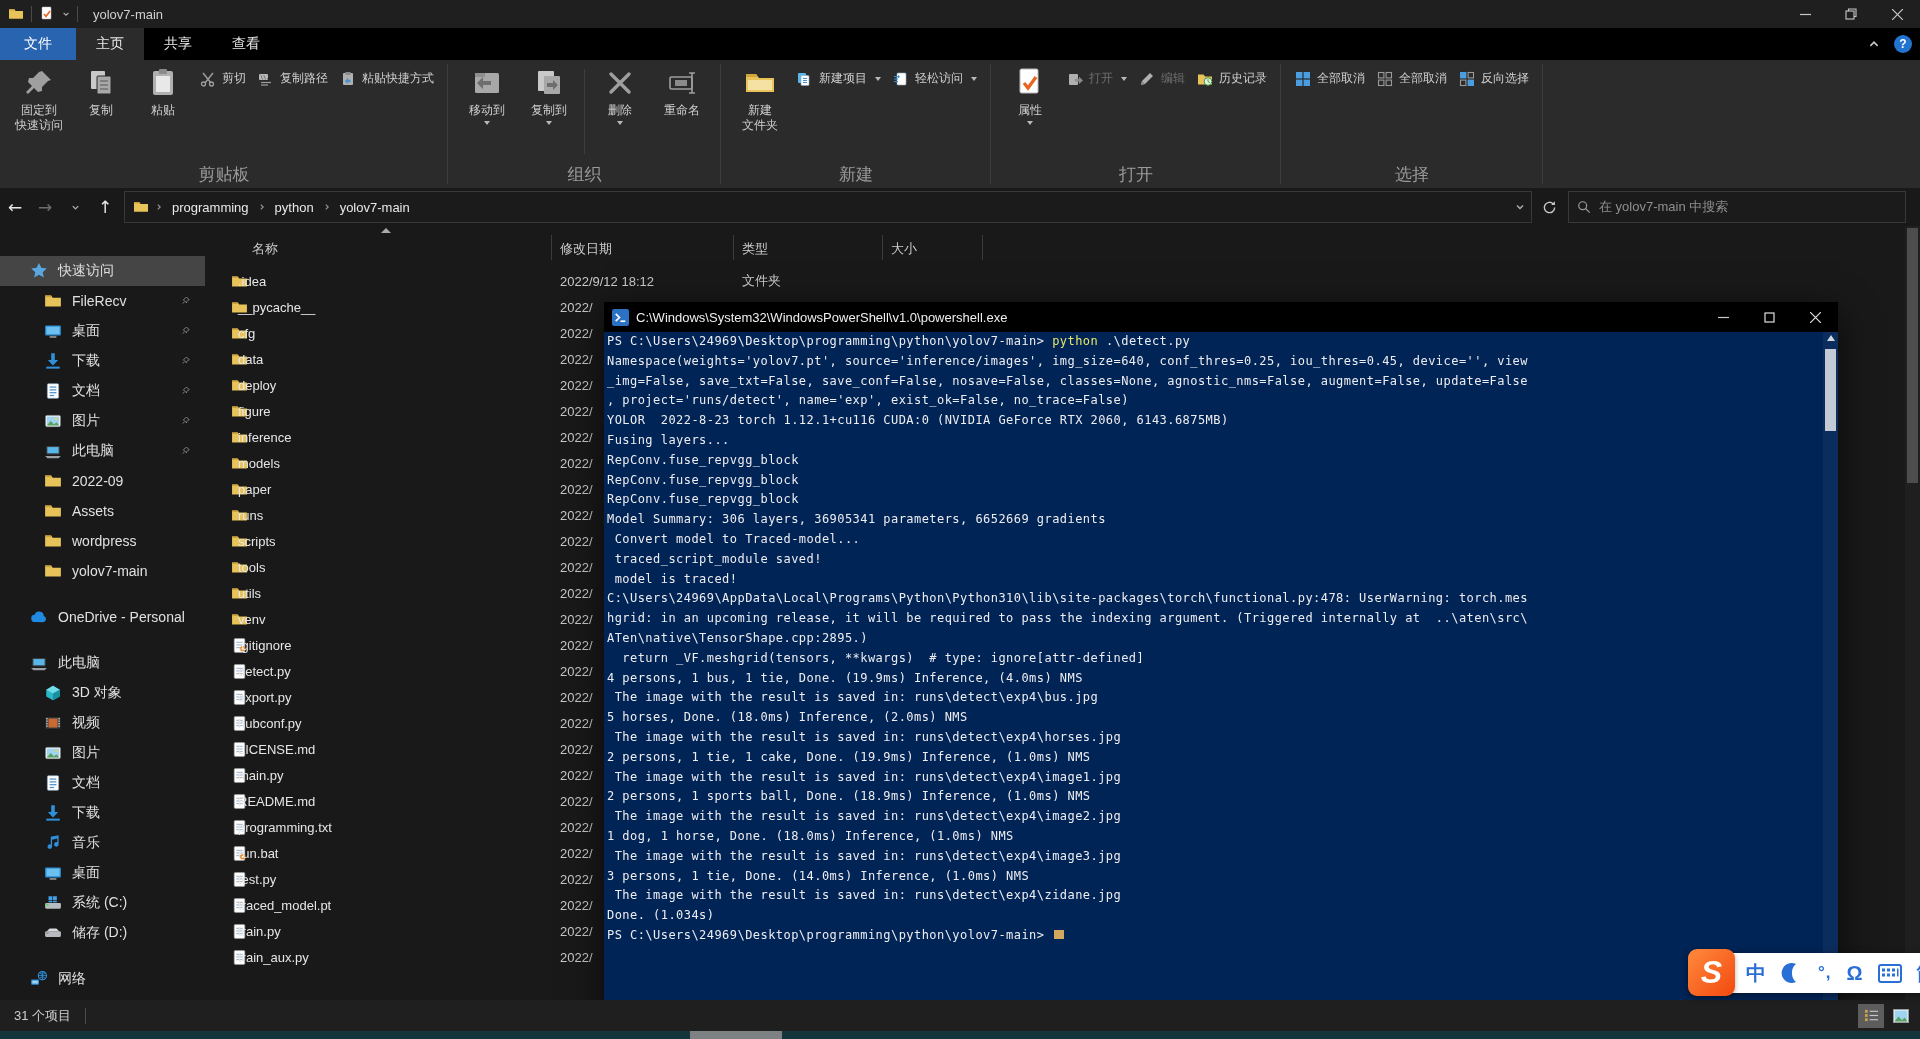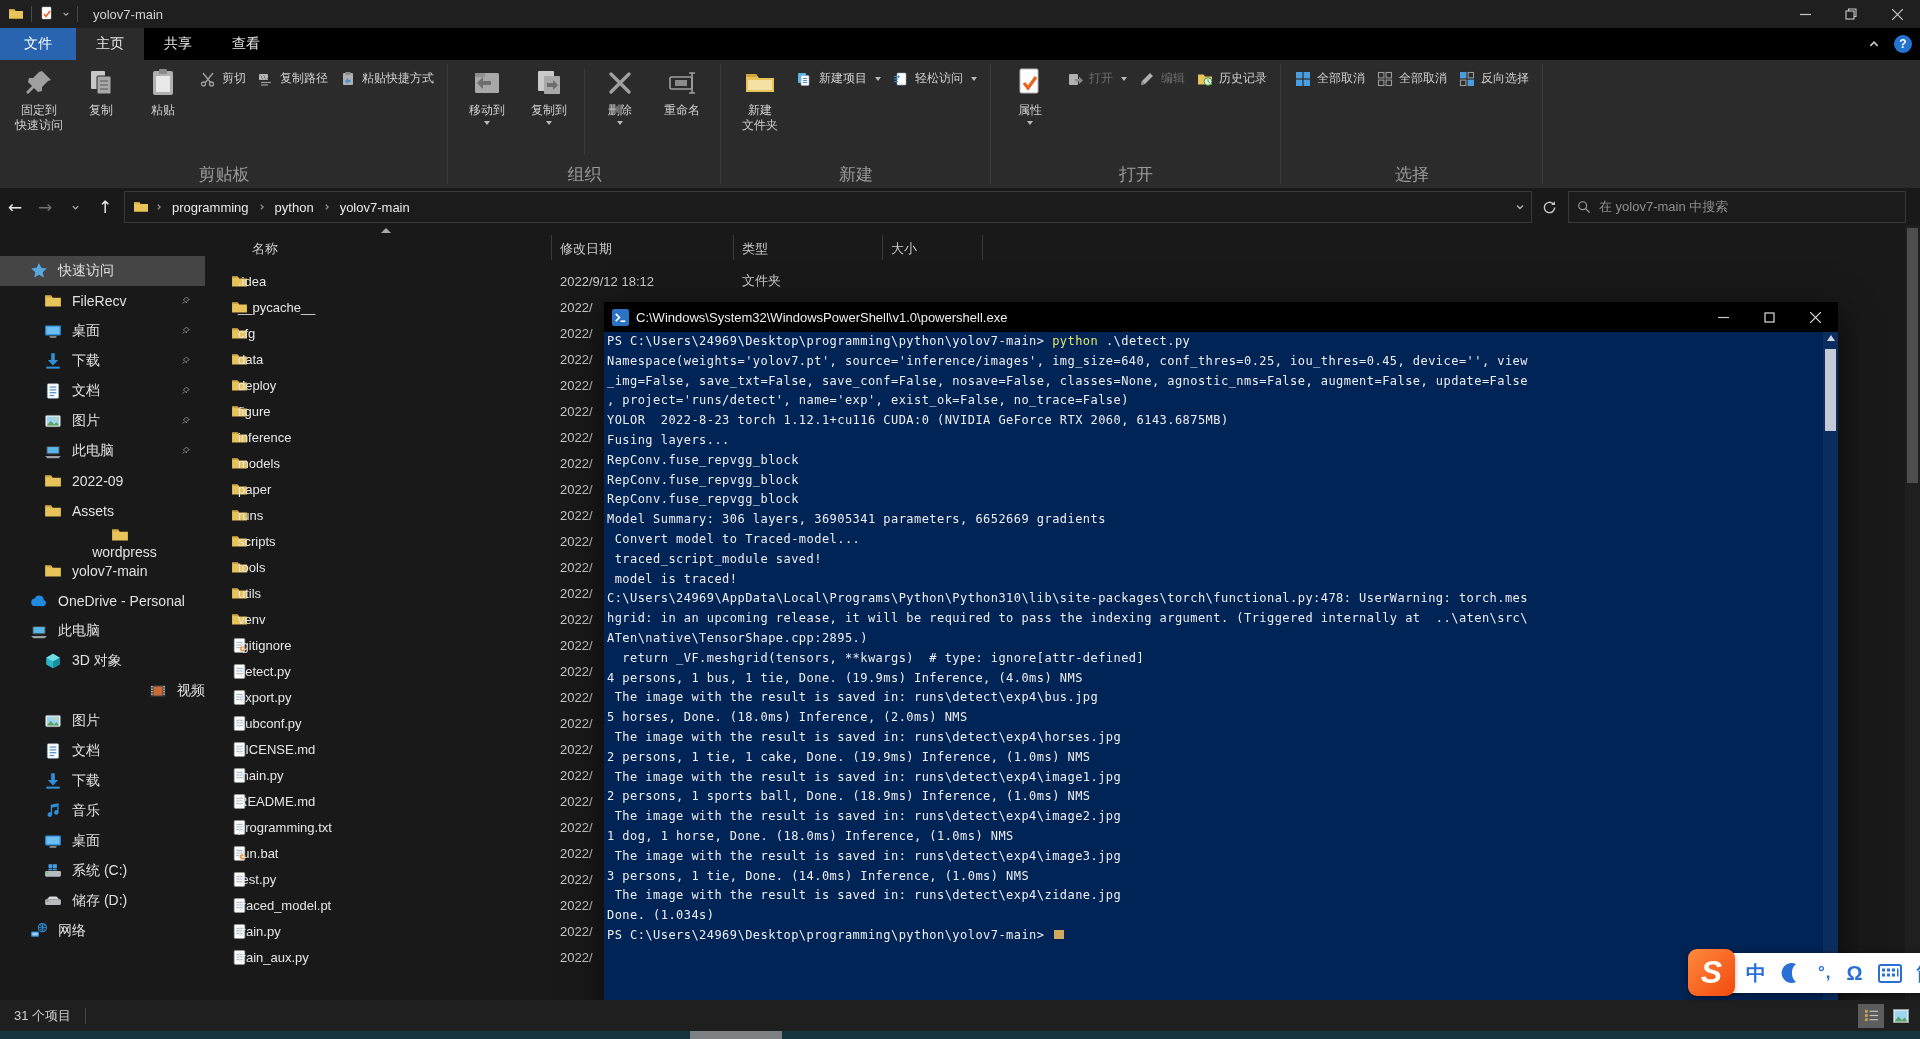--- a/index.html
+++ b/index.html
@@ -47,21 +47,21 @@
   .crumb-chev{width:8px;height:8px}
   .crumb-right{position:absolute;right:6px;display:flex;align-items:center}
   .refresh-btn{width:30px;height:30px;display:flex;align-items:center;justify-content:center;margin-right:4px}
   .searchbox{width:336px;height:30px;background:#1b1b1b;border:1px solid #383838;display:flex;align-items:center;margin-right:14px}
   .searchbox .ph{color:#8f8f8f;font-size:13px;margin-left:8px}
   
   .sidebar{position:absolute;left:0;top:226px;width:205px;bottom:39px;background:#191919;padding-top:30px;box-sizing:border-box;z-index:5}
   .side-item{height:30px;display:flex;align-items:center;font-size:14px;color:#e0e0e0;position:relative}
   .side-item .ic{width:18px;height:18px;margin-right:10px}
   .side-sel{background:#454545}
-  .side-gap{margin-top:0}
+  .side-gap{margin-top:16px}
   .side-pin{position:absolute;right:12px;width:11px;height:11px;opacity:.85}
   
   .filearea{position:absolute;left:205px;top:226px;right:15px;bottom:39px;background:#191919;z-index:5;overflow:hidden}
   .colheads{height:42px;position:relative;color:#cccccc;font-size:13px}
   .chead{position:absolute;top:14px}
   .cheadsep{position:absolute;top:9px;width:1px;height:25px;background:#3c3c3c}
   .sortchev{position:absolute;left:176px;top:2px;width:0;height:0;border-left:5px solid transparent;border-right:5px solid transparent;border-bottom:5px solid #aaa}
   .file-row{height:26px;display:flex;align-items:center;font-size:13px;color:#e6e6e6;position:relative}
   .file-row .ic{position:absolute;left:26px;width:17px;height:17px}
   .fcell-name{position:absolute;left:33px;white-space:nowrap}
@@ -603,21 +603,21 @@
       </div>
       <div class="side-item" style="padding-left: 44px;">
         <span class="ic">
           <svg viewBox="0 0 16 16" width="100%" height="100%">
             <path fill="#e8c35a" d="M1 3.2h5.3l1.4 1.9H15v7.7H1z"></path>
             <path fill="#cfa53d" d="M1 3.2h5.3l1 1.4H1z"></path>
           </svg>
         </span>
         <span>Assets</span>
       </div>
-      <div class="side-item" style="padding-left: 44px; flex-direction: column;">
+      <div class="side-item" style="padding-left: 44px;">
         <span class="ic">
           <svg viewBox="0 0 16 16" width="100%" height="100%">
             <path fill="#e8c35a" d="M1 3.2h5.3l1.4 1.9H15v7.7H1z"></path>
             <path fill="#cfa53d" d="M1 3.2h5.3l1 1.4H1z"></path>
           </svg>
         </span>
         <span>wordpress</span>
       </div>
       <div class="side-item" style="padding-left: 44px;">
         <span class="ic">
@@ -649,21 +649,21 @@
       <div class="side-item" style="padding-left: 44px;">
         <span class="ic">
           <svg viewBox="0 0 16 16" width="100%" height="100%">
             <path fill="#28b8c8" d="M8 1.5L14 5v6L8 14.5 2 11V5z"></path>
             <path fill="#70dce8" d="M8 1.5L14 5 8 8.5 2 5z"></path>
             <path fill="#1890a0" d="M8 8.5L14 5v6l-6 3.5z"></path>
           </svg>
         </span>
         <span>3D 对象</span>
       </div>
-      <div class="side-item" style="padding-left: 60px; justify-content: flex-end;">
+      <div class="side-item" style="padding-left: 44px;">
         <span class="ic">
           <svg viewBox="0 0 16 16" width="100%" height="100%">
             <rect x="1.5" y="3" width="13" height="10" fill="#3a3f44"></rect>
             <rect x="4" y="4" width="8" height="8" fill="#c86a32"></rect>
             <g fill="#d8d8d8">
               <rect x="2" y="3.6" width="1.2" height="1.2"></rect>
               <rect x="2" y="5.8" width="1.2" height="1.2"></rect>
               <rect x="2" y="8" width="1.2" height="1.2"></rect>
               <rect x="2" y="10.2" width="1.2" height="1.2"></rect>
               <rect x="12.8" y="3.6" width="1.2" height="1.2"></rect>

